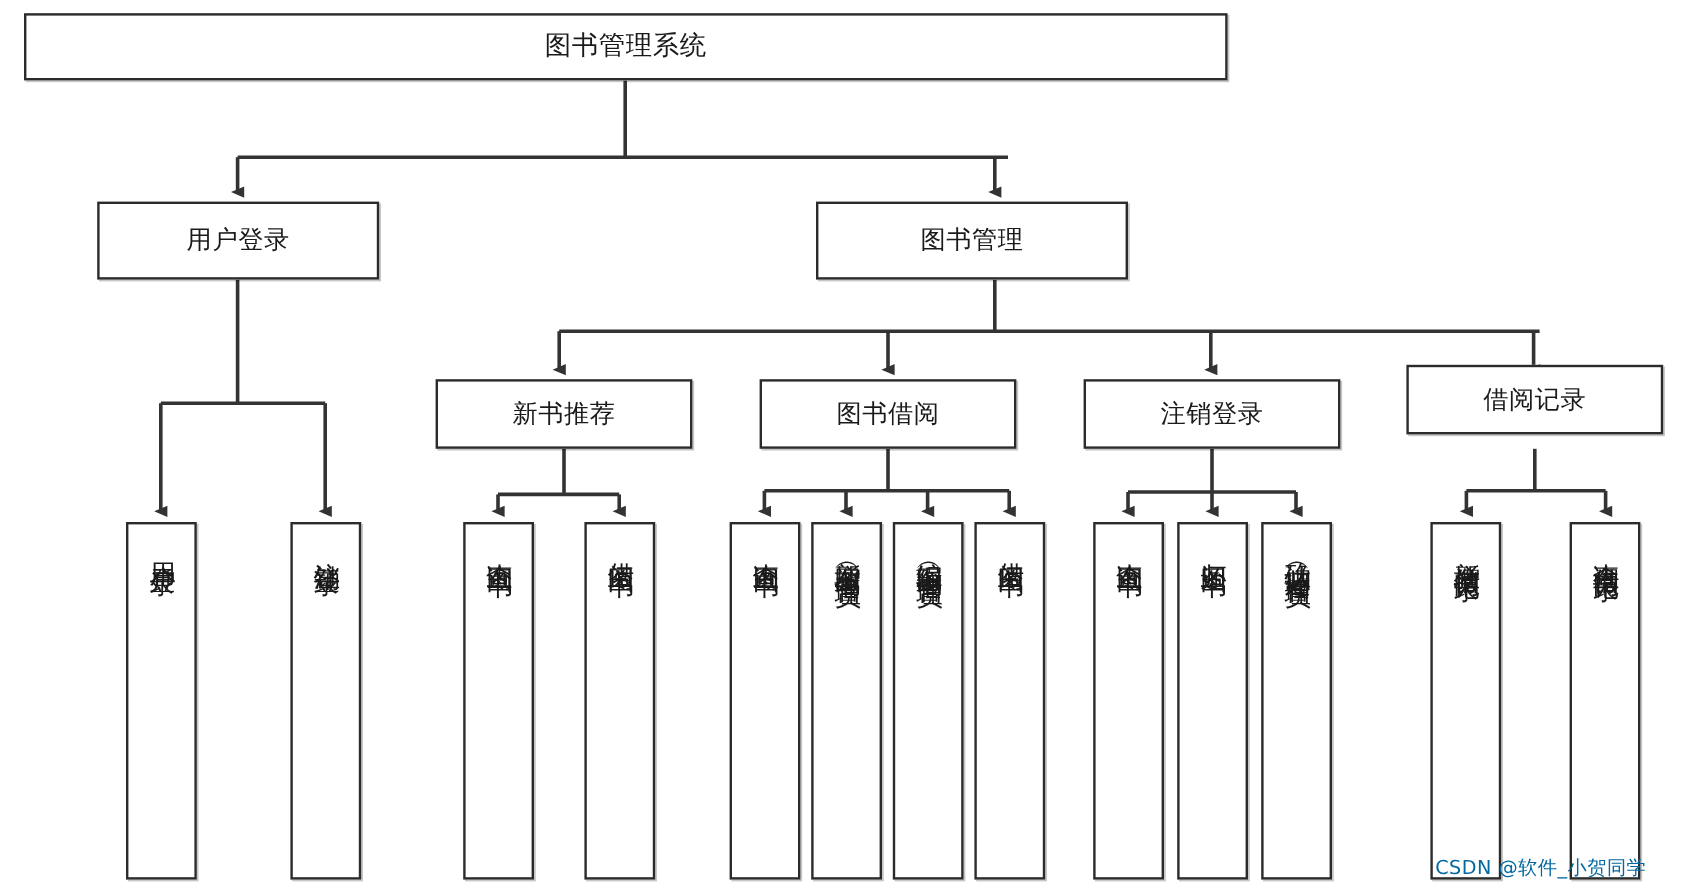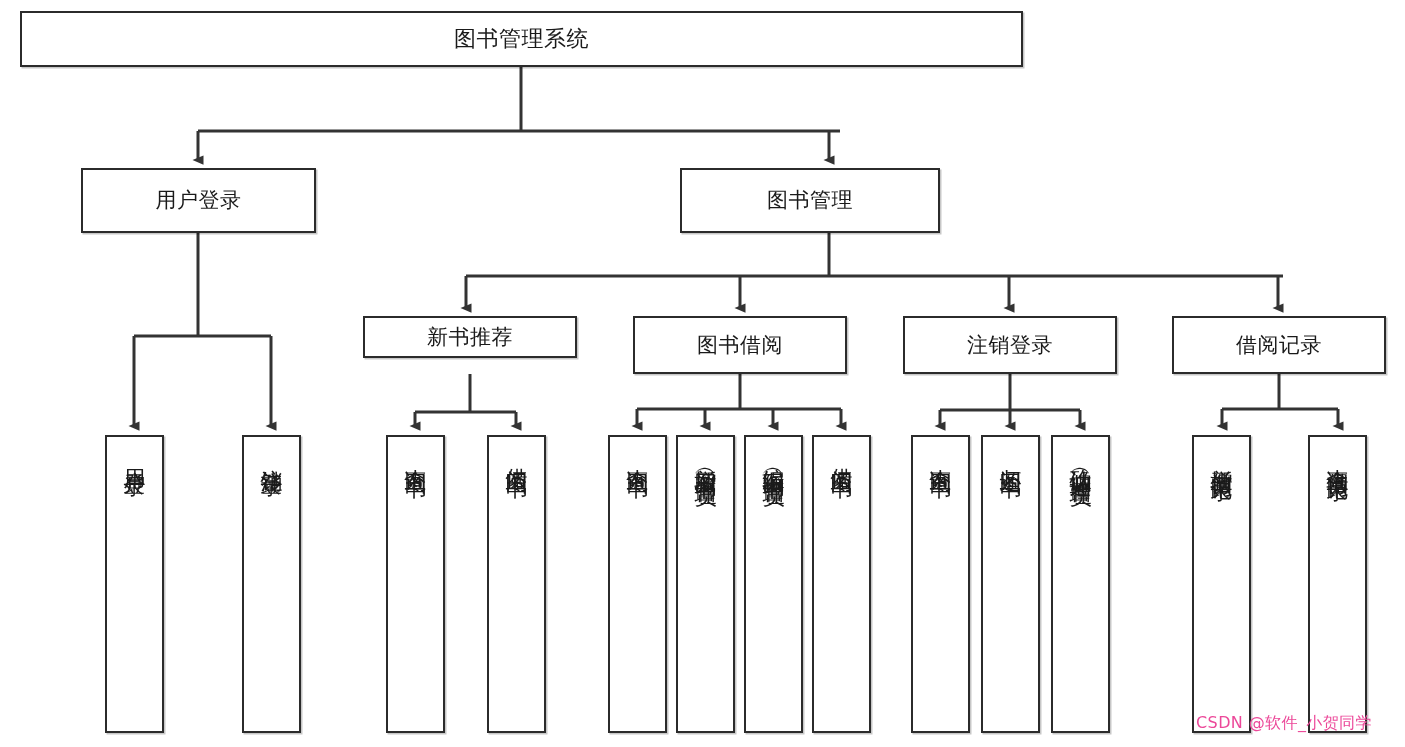--- a/index.html
+++ b/index.html
@@ -58,21 +58,21 @@
     font-size: 22px;
     letter-spacing: 2.5px;
     line-height: 1;
   }
   .node.root .label { font-size: 22px; }
   .watermark {
     position: absolute;
     left: 1196px;
     top: 713px;
     font-size: 16px;
-    color: #ec4899;
+    color: #0369a1;
     white-space: nowrap;
     letter-spacing: 0.4px;
     font-family: "DejaVu Sans", "Liberation Sans", sans-serif;
   }
 </style>
 </head>
 <body>
 
 <div id="canvas">
 
@@ -131,33 +131,33 @@
   </div>
 
   <div class="node horiz" style="left:81px; top:168px; width:235px; height:65px;">
     <span class="label">用户登录</span>
   </div>
 
   <div class="node horiz" style="left:680px; top:168px; width:260px; height:65px;">
     <span class="label">图书管理</span>
   </div>
 
-  <div class="node horiz" style="left:363px; top:316px; width:214px; height:42px;">
+  <div class="node horiz" style="left:363px; top:316px; width:214px; height:58px;">
     <span class="label">新书推荐</span>
   </div>
 
   <div class="node horiz" style="left:633px; top:316px; width:214px; height:58px;justify-content:center;">
     <span class="label">图书借阅</span>
   </div>
 
   <div class="node horiz" style="left:903px; top:316px; width:214px; height:58px;">
     <span class="label">注销登录</span>
   </div>
 
-  <div class="node horiz" style="left:1172px; top:316px; width:214px; height:58px;">
+  <div class="node horiz" style="left:1172px; top:304px; width:214px; height:58px;">
     <span class="label">借阅记录</span>
   </div>
 
   <div class="node vert" style="left:105px; top:435px; width:59px; height:298px;">
     <span class="label">用户登录</span>
   </div>
 
   <div class="node vert" style="left:242px; top:435px; width:59px; height:298px;">
     <span class="label">注销登录</span>
   </div>

